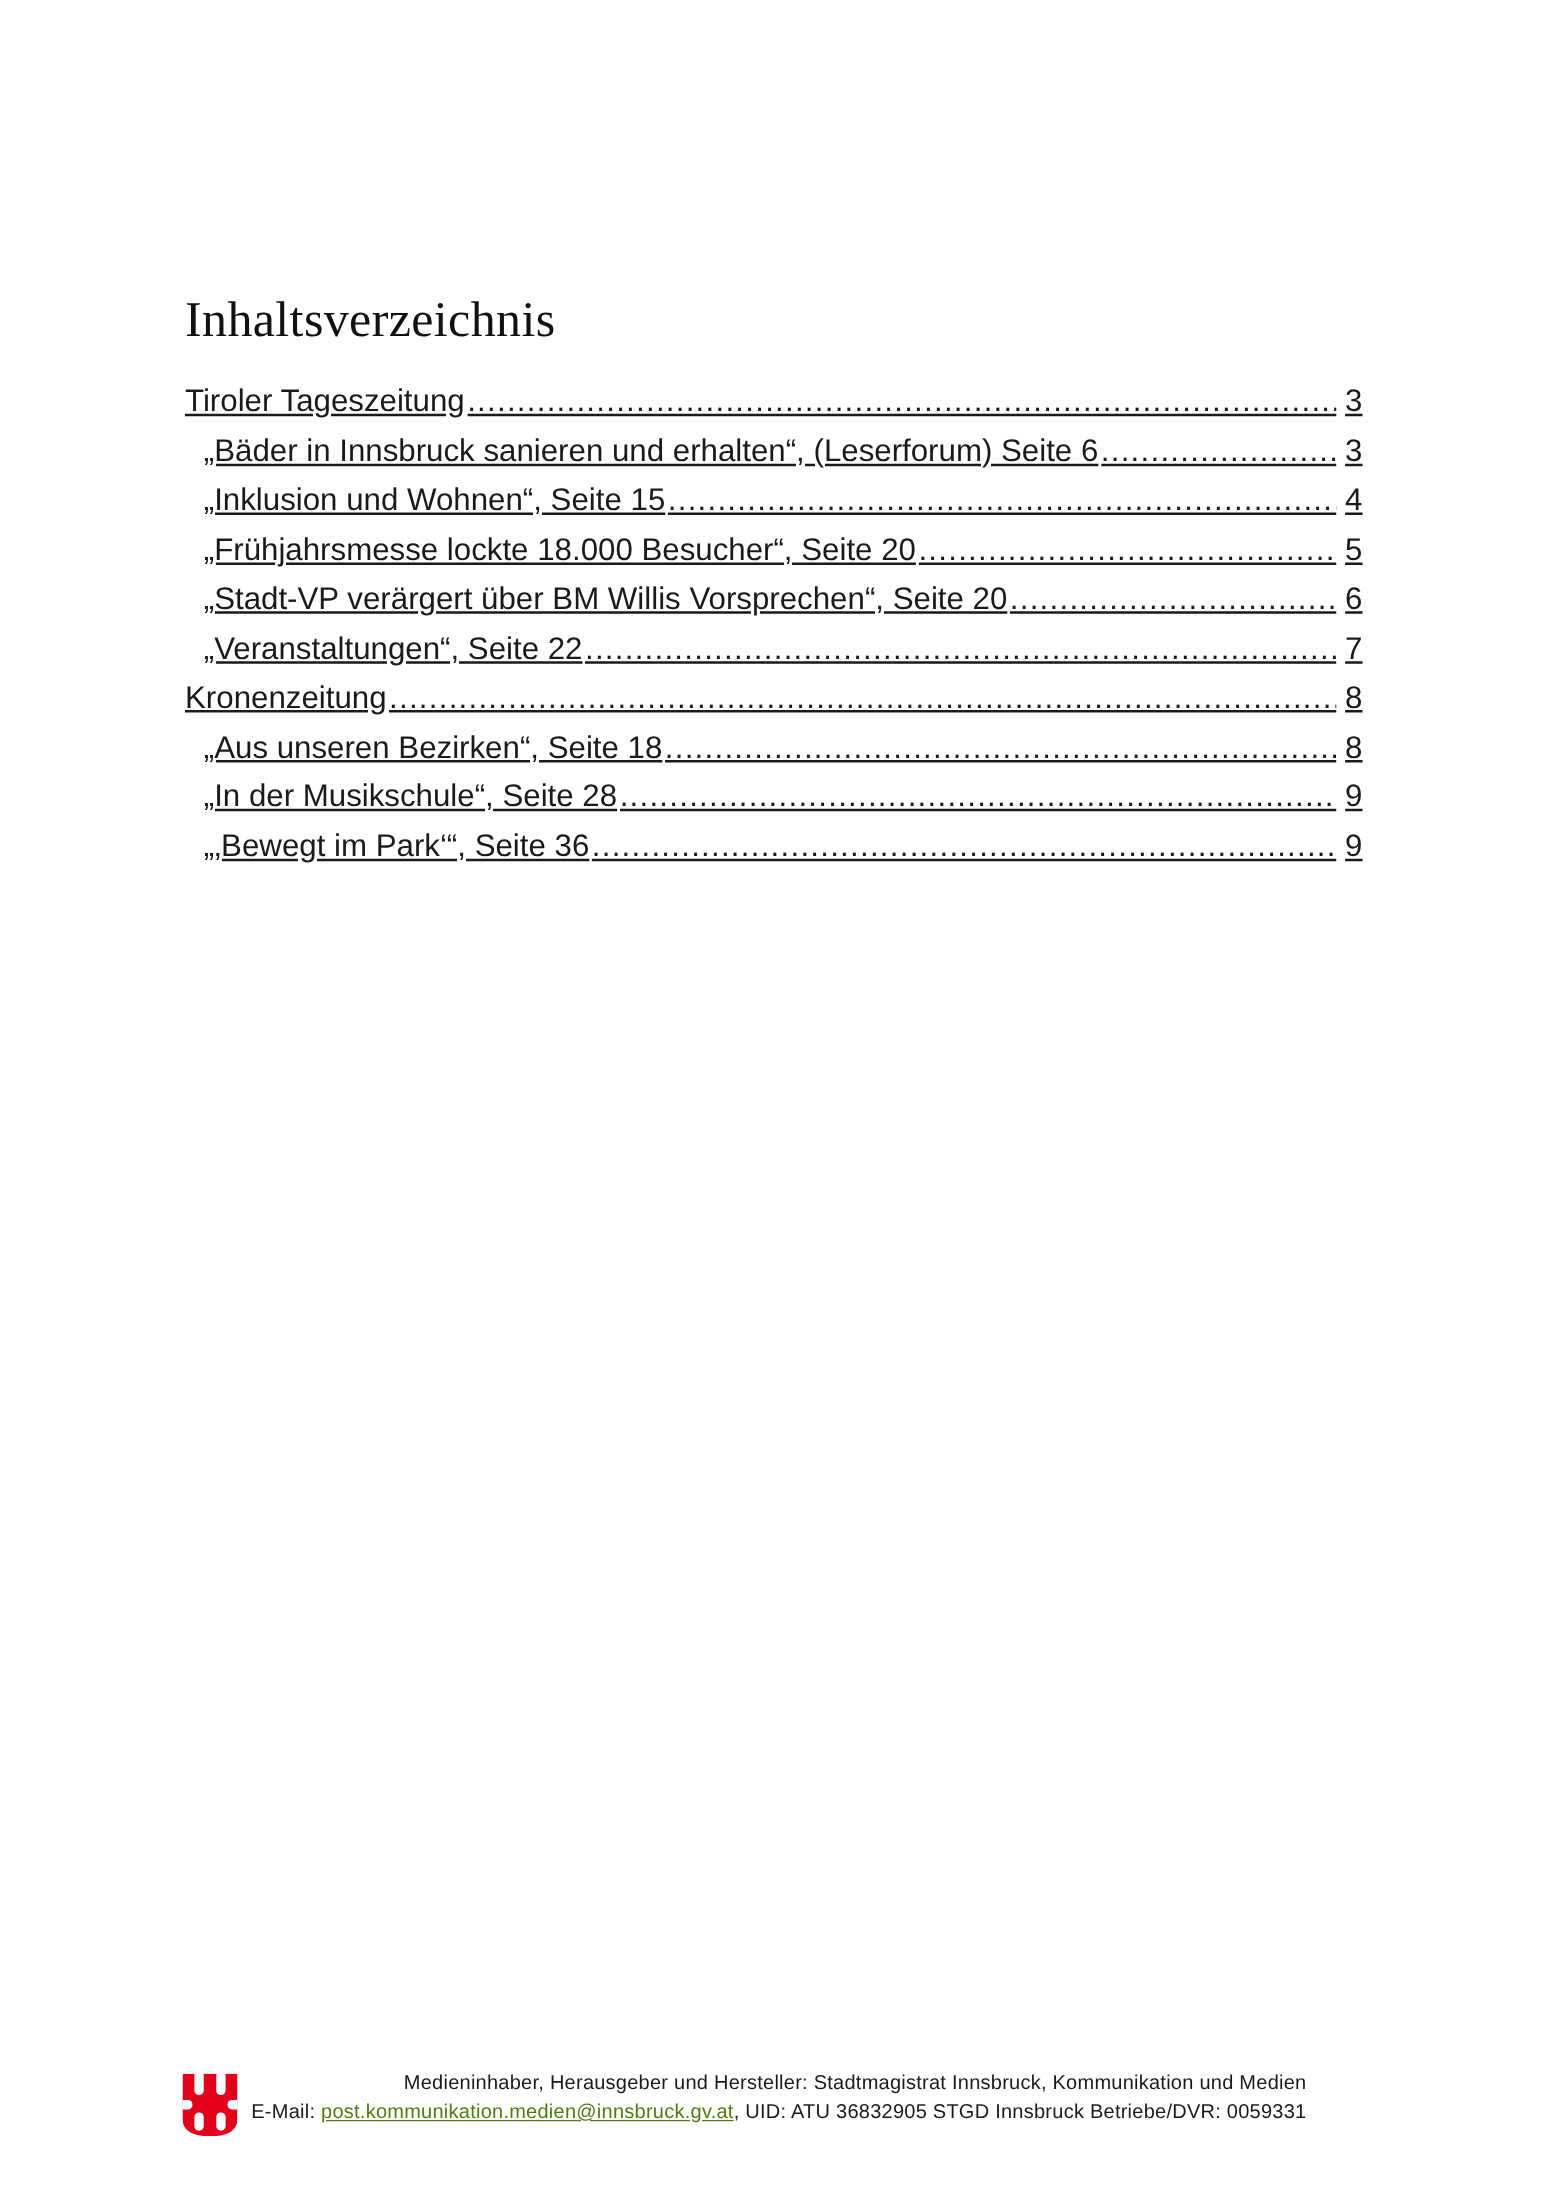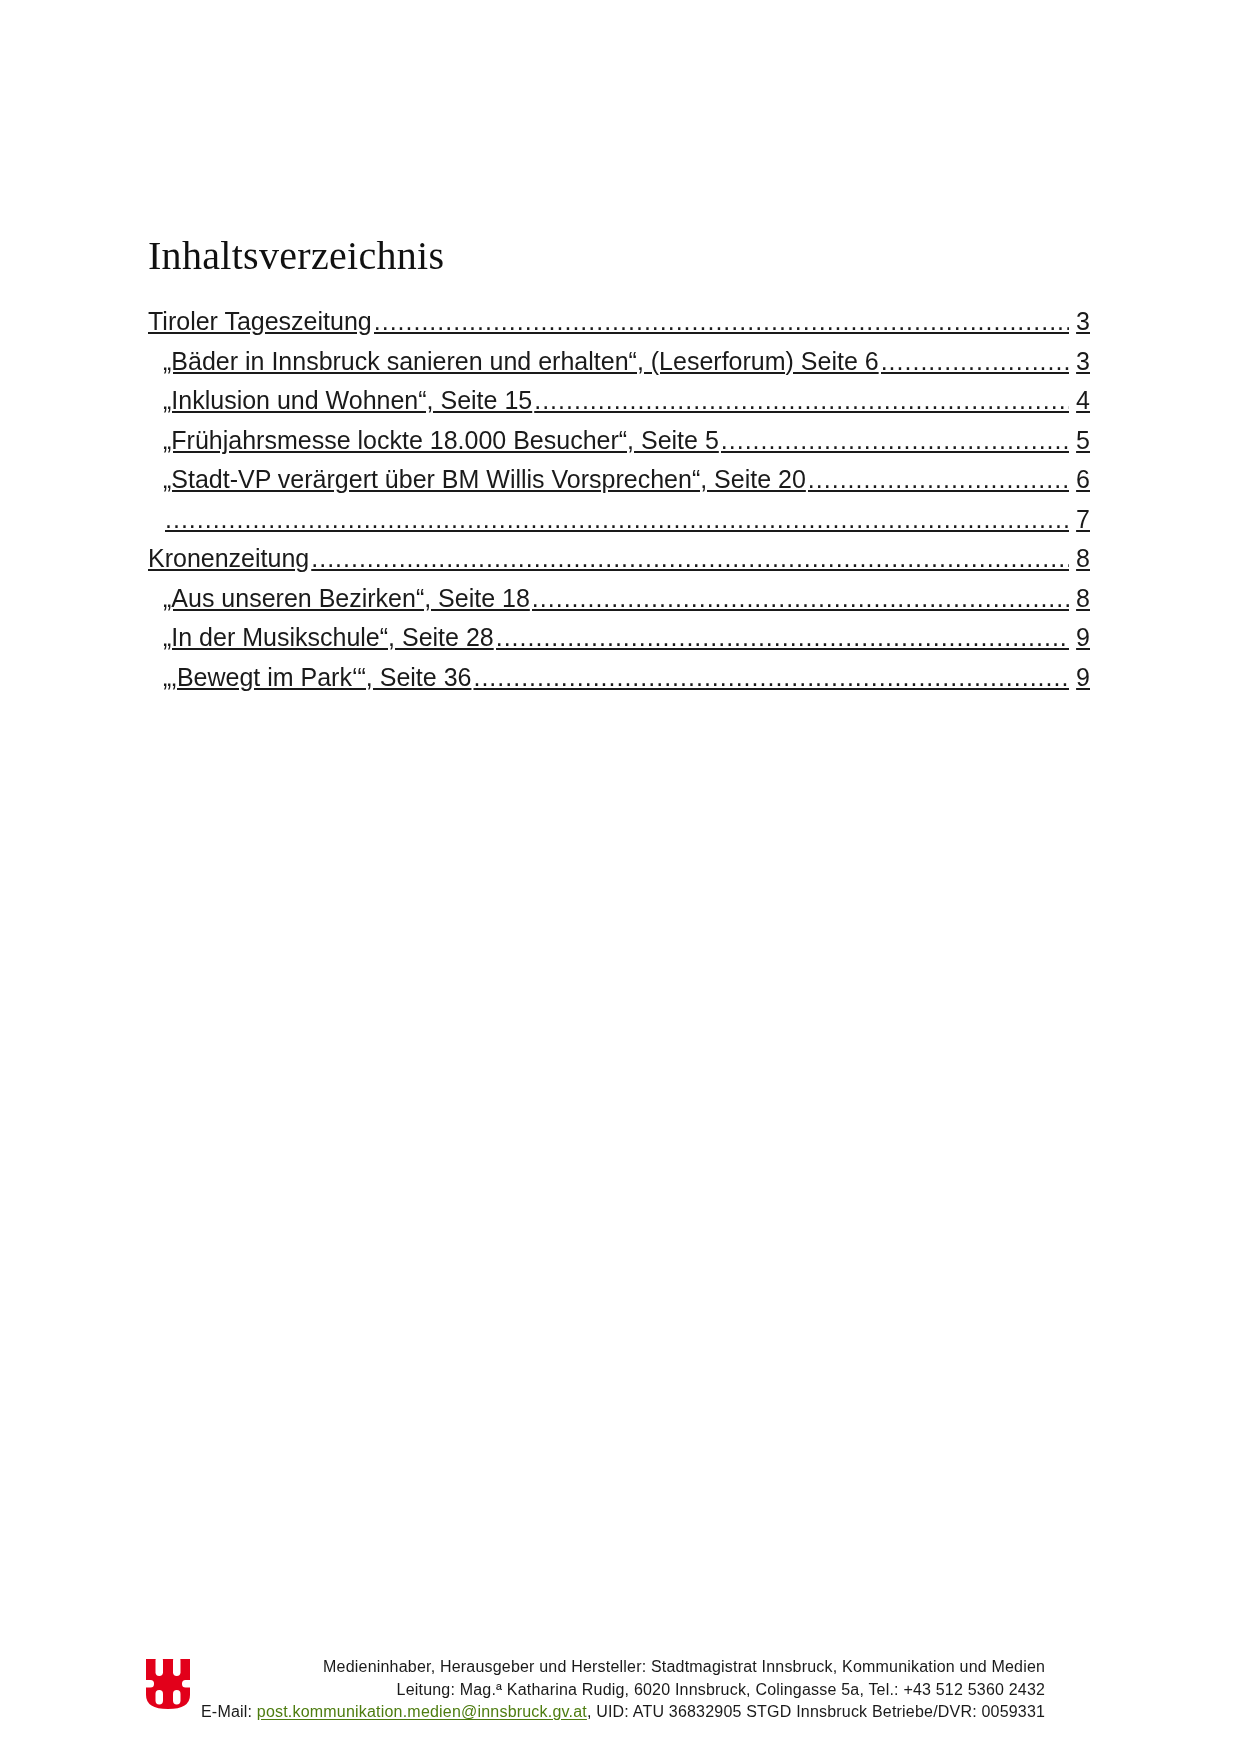--- a/index.html
+++ b/index.html
@@ -110,32 +110,33 @@
       <span class="toc-page">3</span>
     </div>
 
     <div class="toc-row level2">
       <span class="toc-label">„Inklusion und Wohnen“, Seite 15</span>
       <span class="leader">............................................................................................................................................................................................................................................................................................................</span>
       <span class="toc-page">4</span>
     </div>
 
     <div class="toc-row level2">
-      <span class="toc-label">„Frühjahrsmesse lockte 18.000 Besucher“, Seite 5</span>
+      <span class="toc-label">„Frühjahrsmesse lockte 18.000 Besucher“, Seite 20</span>
       <span class="leader">............................................................................................................................................................................................................................................................................................................</span>
       <span class="toc-page">5</span>
     </div>
 
     <div class="toc-row level2">
       <span class="toc-label">„Stadt-VP verärgert über BM Willis Vorsprechen“, Seite 20</span>
       <span class="leader">............................................................................................................................................................................................................................................................................................................</span>
       <span class="toc-page">6</span>
     </div>
 
     <div class="toc-row level2">
+      <span class="toc-label">„Veranstaltungen“, Seite 22</span>
       <span class="leader">............................................................................................................................................................................................................................................................................................................</span>
       <span class="toc-page">7</span>
     </div>
 
     <div class="toc-row level1">
       <span class="toc-label">Kronenzeitung</span>
       <span class="leader">............................................................................................................................................................................................................................................................................................................</span>
       <span class="toc-page">8</span>
     </div>
 
@@ -163,18 +164,17 @@
       <path class="logo-red" fill="#e2001a" d="M0 0 H44 V36 Q44 50 22 50 Q0 50 0 36 Z"></path>
       <rect x="9.5" y="-2" width="7.5" height="19" rx="3.7" fill="#ffffff"></rect>
       <rect x="27" y="-2" width="7.5" height="19" rx="3.7" fill="#ffffff"></rect>
       <rect x="-3" y="21" width="11" height="7.5" rx="3.5" fill="#ffffff"></rect>
       <rect x="36" y="21" width="11" height="7.5" rx="3.5" fill="#ffffff"></rect>
       <rect x="9.5" y="31" width="7.5" height="14.5" rx="3.7" fill="#ffffff"></rect>
       <rect x="27" y="31" width="7.5" height="14.5" rx="3.7" fill="#ffffff"></rect>
     </svg>
     <div class="footer-text">
       <div class="footer-line">Medieninhaber, Herausgeber und Hersteller: Stadtmagistrat Innsbruck, Kommunikation und Medien</div>
-      <div class="footer-line">Leitung: Mag.ª Katharina Rudig, 6020 Innsbruck, Colingasse 5a, Tel.: +43 512 5360 2432</div>
       <div class="footer-line"><span>E-Mail: </span><a href="#" class="email-link">post.kommunikation.medien@innsbruck.gv.at</a><span>, UID: ATU 36832905 STGD Innsbruck Betriebe/DVR: 0059331</span></div>
     </div>
   </div>
 
 </div>
 
 </body></html>

